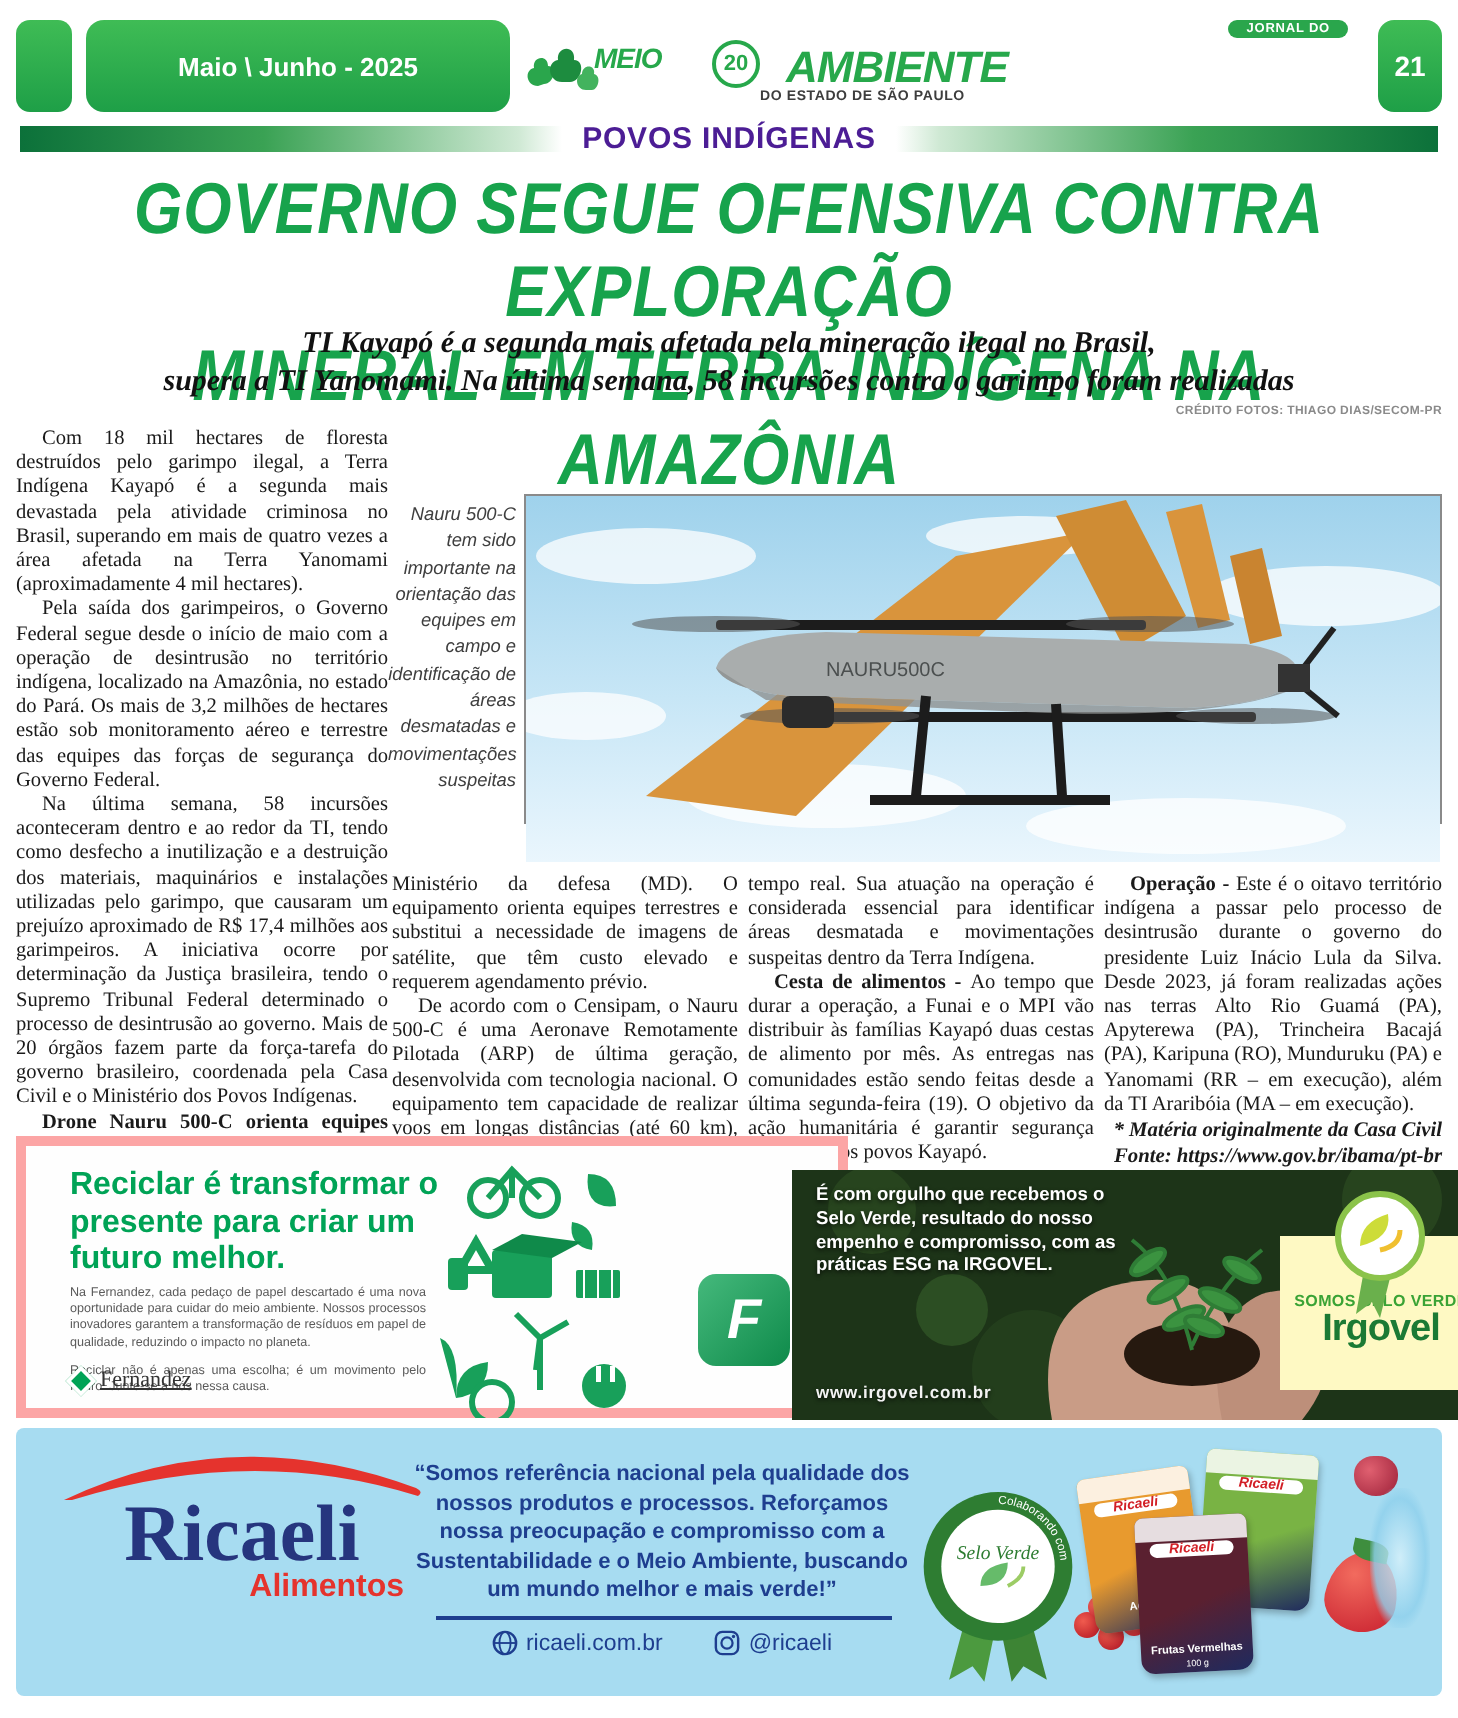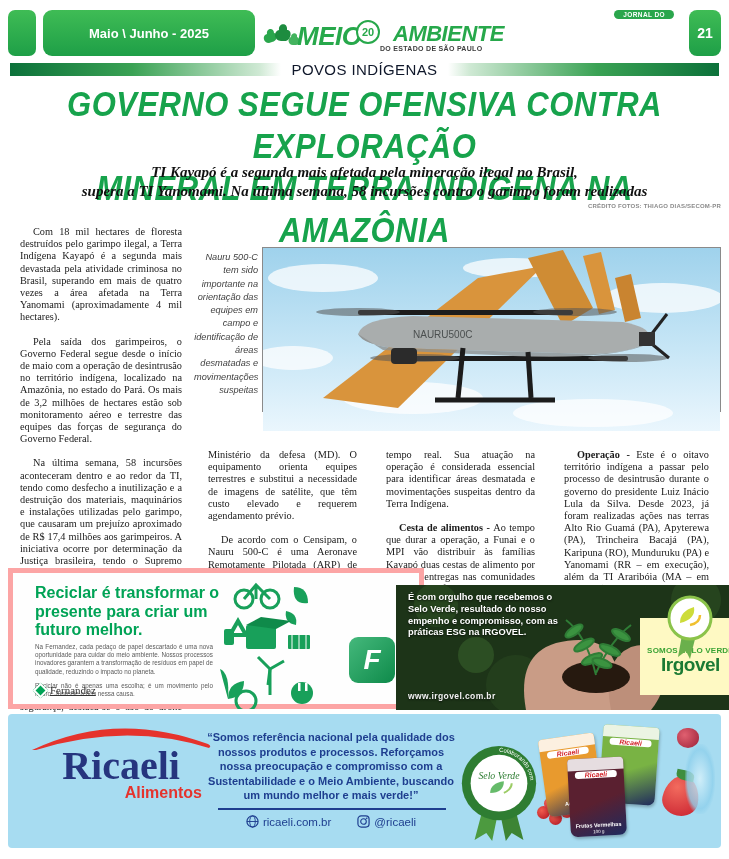--- a/index.html
+++ b/index.html
@@ -12,48 +12,48 @@
   .hdr-sq{width:28px;border-radius:7px;margin-right:7px;}
   .hdr-pill{flex:0 0 212px;border-radius:9px;color:#fff;font-weight:bold;font-size:13px;
             display:flex;align-items:center;justify-content:center;}
   .hdr-logo{flex:1;position:relative;margin:0 6px;}
   .hdr-url{flex:0 0 198px;}
   .hdr-pg{width:32px;border-radius:8px;margin-left:7px;color:#fff;font-weight:bold;font-size:14px;
           display:flex;align-items:center;justify-content:center;}
   .lg-jornal{position:absolute;right:2px;top:0;background:#2aa64c;color:#fff;font-size:6.5px;
              font-weight:bold;padding:1px 9px;border-radius:6px;letter-spacing:.4px;}
   .lg-meio{position:absolute;left:36px;top:11px;color:#27a84b;font-weight:bold;font-style:italic;
-           font-size:26px;letter-spacing:-.5px;}
+           font-size:14px;letter-spacing:-.5px;}
   .lg-20{position:absolute;left:95px;top:10px;width:20px;height:20px;border-radius:50%;
          background:#fff;border:2px solid #27a84b;color:#27a84b;font-size:11px;font-weight:bold;
          display:flex;align-items:center;justify-content:center;}
   .lg-amb{position:absolute;left:132px;top:11px;color:#27a84b;font-weight:bold;font-style:italic;
           font-size:22px;letter-spacing:-.5px;}
   .lg-sub{position:absolute;left:119px;top:35px;color:#3d3d3d;font-size:7px;font-weight:bold;letter-spacing:.3px;}
   .lg-trees{position:absolute;left:0;bottom:1px;}
 
   
   .secbar{position:absolute;left:10px;top:61px;width:709px;height:17px;display:flex;align-items:center;}
   .secbar .barL{flex:1;height:13px;background:linear-gradient(90deg,#0c713a 0%,#3aa254 45%,#cfe9d4 92%,#fff 100%);}
   .secbar .barR{flex:1;height:13px;background:linear-gradient(270deg,#0c713a 0%,#3aa254 45%,#cfe9d4 92%,#fff 100%);}
-  .secbar .lbl{margin:0 10px;font-size:15px;font-weight:normal;color:#0f172a;letter-spacing:.4px;white-space:nowrap;}
+  .secbar .lbl{margin:0 10px;font-size:15px;font-weight:bold;color:#4c1d95;letter-spacing:.4px;white-space:nowrap;}
 
   
   .headline{position:absolute;left:8px;top:84px;width:713px;text-align:center;color:#17a34c;
             font-weight:bold;font-style:italic;font-size:31px;line-height:36px;letter-spacing:.5px;
             transform:scaleY(1.16);transform-origin:top center;}
   .subtitle{position:absolute;left:8px;top:163px;width:713px;text-align:center;
             font-family:"Liberation Serif",serif;font-style:italic;font-weight:600;
             font-size:15px;line-height:19px;color:#111;}
   .credit{position:absolute;right:8px;top:203px;font-size:6px;color:#8a8a8a;font-weight:bold;letter-spacing:.2px;}
 
   
   .col{position:absolute;font-family:"Liberation Serif",serif;font-size:10.3px;line-height:12.2px;
        color:#1a1a1a;text-align:justify;}
-  .col .para{margin:12px;text-indent:13px;}
+  .col .para{margin:0;text-indent:13px;}
   .col1{left:8px;top:214px;width:186px;height:348px;}
   .col2{left:196px;top:437px;width:173px;height:130px;}
   .col3{left:374px;top:437px;width:173px;height:130px;}
   .col4{left:552px;top:437px;width:169px;height:160px;}
   .caption{position:absolute;left:194px;top:251px;width:64px;text-align:right;font-style:italic;
            font-size:9.2px;line-height:13.3px;color:#3f3f3f;}
   .photo{position:absolute;left:262px;top:247px;width:459px;height:165px;border:1px solid #8a8a8a;
          box-sizing:border-box;}
   .srcnote{text-align:right;font-style:italic;font-weight:bold;font-size:10.4px;line-height:13px;}
 

